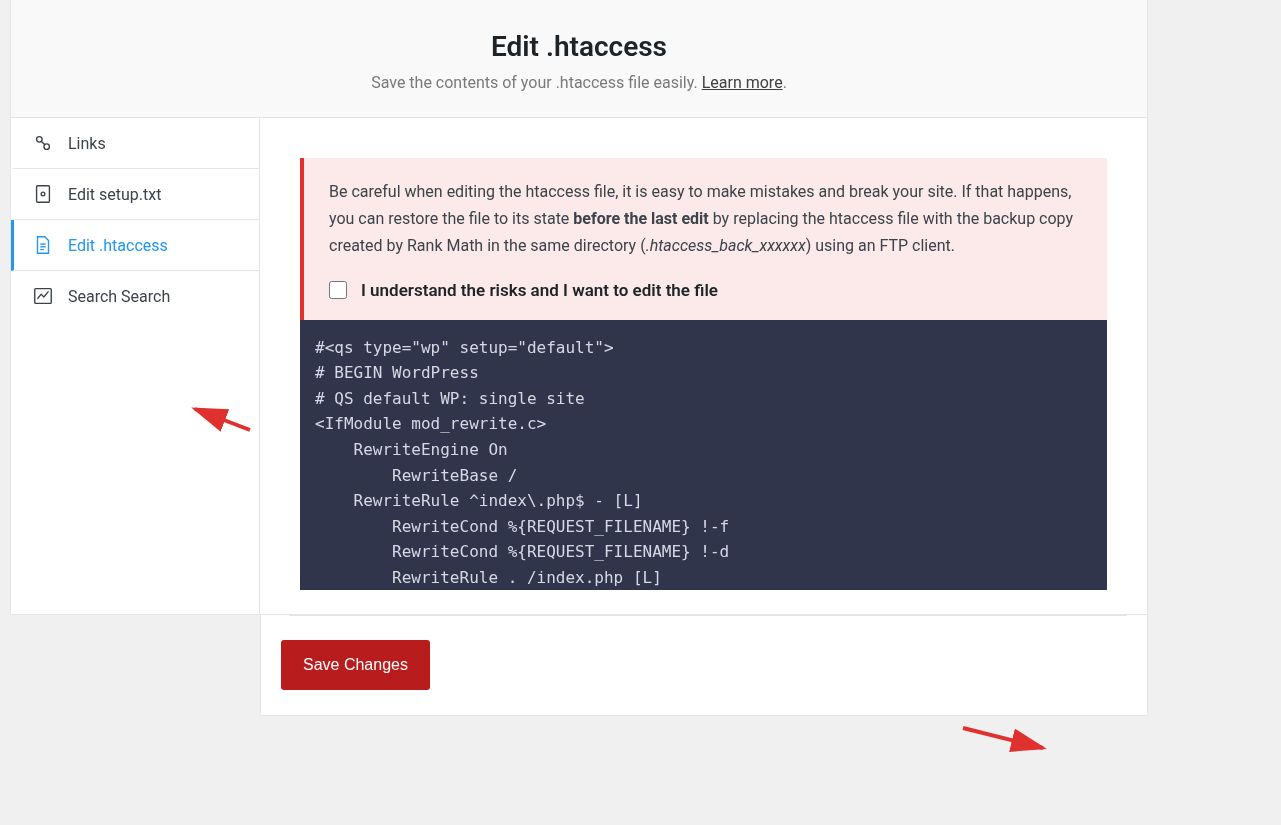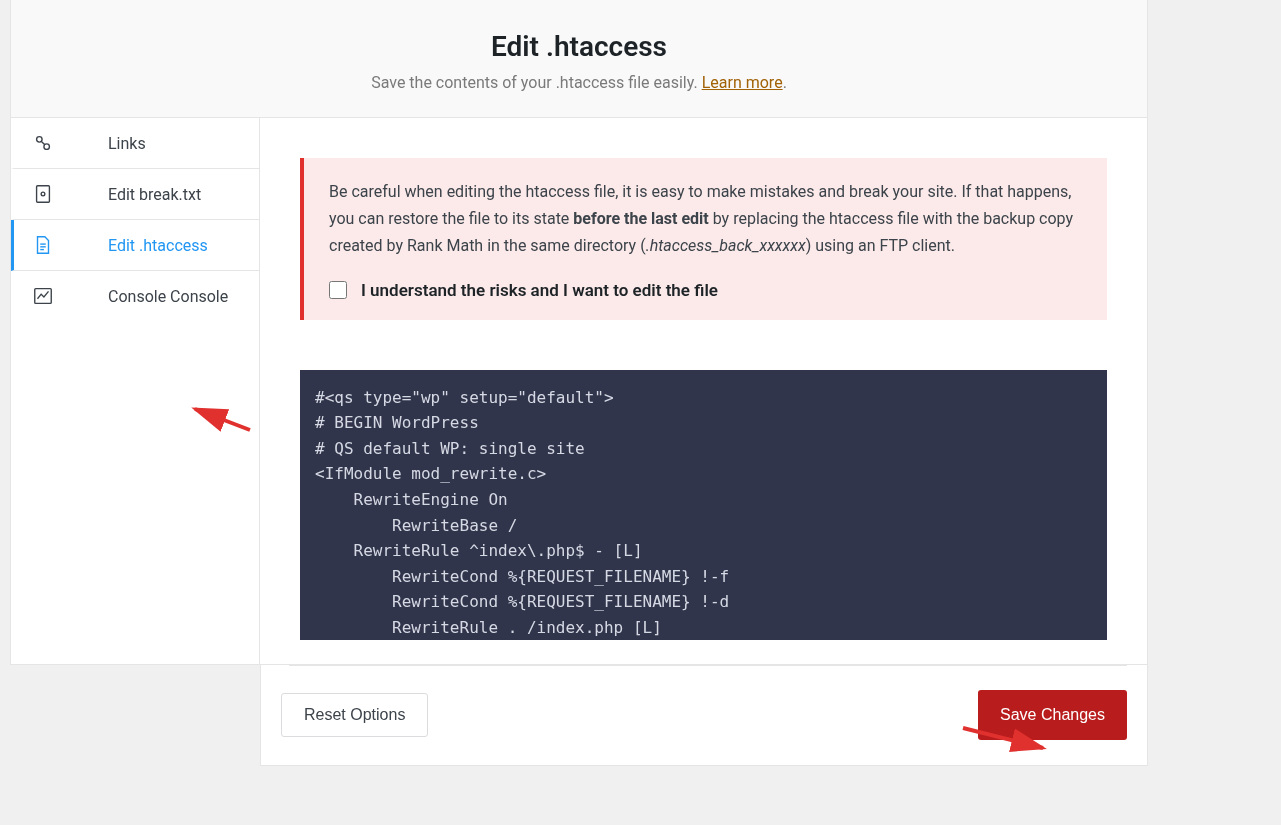--- a/index.html
+++ b/index.html
@@ -31,21 +31,21 @@
       font-size: 28px;
       font-weight: 600;
       color: #1d2327;
       margin-bottom: 10px;
     }
     .header p {
       font-size: 16px;
       color: #7a7a7a;
     }
     .header a {
-      color: #a16207;
+      color: #404040;
       text-decoration: underline;
     }
     .content-wrapper {
       display: flex;
       margin-left: 10px;
       margin-right: 80px;
     }
     .sidebar {
       width: 250px;
       background: #fff;
@@ -54,21 +54,20 @@
     }
     .sidebar-item {
       display: flex;
       align-items: center;
       padding: 14px 18px;
       border-bottom: 1px solid #e5e5e5;
       cursor: pointer;
       color: #3c434a;
       font-size: 16px;
       border-left: 3px solid transparent;
-      gap: 40px;
     }
     .sidebar-item.active {
       border-left: 3px solid #2196f3;
       color: #2196f3;
     }
     .sidebar-item .icon {
       width: 22px;
       height: 22px;
       margin-right: 14px;
       display: flex;
@@ -86,21 +85,20 @@
       background: #fff;
       border: 1px solid #e5e5e5;
       border-top: none;
       border-left: none;
       padding: 40px 20px 20px 40px;
     }
     .warning-box {
       background: #fbeae9;
       border-left: 4px solid #e0312f;
       padding: 20px 25px;
-      margin-bottom: 50px;
       margin-right: 20px;
     }
     .warning-text {
       font-size: 16px;
       line-height: 1.7;
       color: #3c434a;
       margin-bottom: 20px;
     }
     .warning-text .italic {
       font-style: italic;
@@ -208,41 +206,41 @@
         </span>
         <span>Links</span>
       </div>
       <div class="sidebar-item">
         <span class="icon">
           <svg viewBox="0 0 24 24" width="22" height="22">
               <rect x="5" y="3" width="14" height="18" rx="1"></rect>
               <circle cx="12" cy="12" r="2"></circle>
             </svg>
         </span>
-        <span>Edit break.txt</span>
+        <span>Edit setup.txt</span>
       </div>
       <div class="sidebar-item active">
         <span class="icon">
           <svg viewBox="0 0 24 24" width="22" height="22">
               <path d="M6 3 h8 l4 4 v14 h-12 z"></path>
               <line x1="9" y1="11" x2="15" y2="11"></line>
               <line x1="9" y1="14" x2="15" y2="14"></line>
               <line x1="9" y1="17" x2="13" y2="17"></line>
             </svg>
         </span>
         <span>Edit .htaccess</span>
       </div>
       <div class="sidebar-item" style="border-bottom:none;">
         <span class="icon">
           <svg viewBox="0 0 24 24" width="22" height="22">
               <rect x="3" y="4" width="18" height="16" rx="1"></rect>
               <polyline points="6,15 10,10 13,13 18,7"></polyline>
             </svg>
         </span>
-        <span>Console Console</span>
+        <span>Search Search</span>
       </div>
     </div>
 
     <div class="main-content">
       <div class="warning-box">
         <p class="warning-text">
           <span>Be careful when editing the htaccess file, it is easy to make mistakes and break your site. If that happens, you can restore the file to its state </span><strong>before the last edit</strong><span> by replacing the htaccess file with the backup copy created by Rank Math in the same directory (</span><span class="italic">.htaccess_back_xxxxxx</span><span>) using an FTP client.</span>
         </p>
         <div class="checkbox-row">
           <input type="checkbox" style="">
@@ -261,21 +259,20 @@
         RewriteCond %{REQUEST_FILENAME} !-f
         RewriteCond %{REQUEST_FILENAME} !-d
         RewriteRule . /index.php [L]
 &lt;/IfModule&gt;</textarea>
       </div>
     </div>
   </div>
 
   <div class="footer">
     <div class="footer-divider"></div>
-    <button class="btn-reset">Reset Options</button>
     <button class="btn-save">Save Changes</button>
   </div>
 
   <svg class="arrow" style="left:185px; top:395px;" width="70" height="40">
     <defs>
         <marker id="ah1" markerWidth="10" markerHeight="10" refX="8" refY="3" orient="auto">
           <path d="M0,0 L0,6 L9,3 z" fill="#e0312f"></path>
         </marker>
       </defs>
     <line x1="65" y1="35" x2="10" y2="14" stroke="#e0312f" stroke-width="4" marker-end="url(#ah1)"></line>

